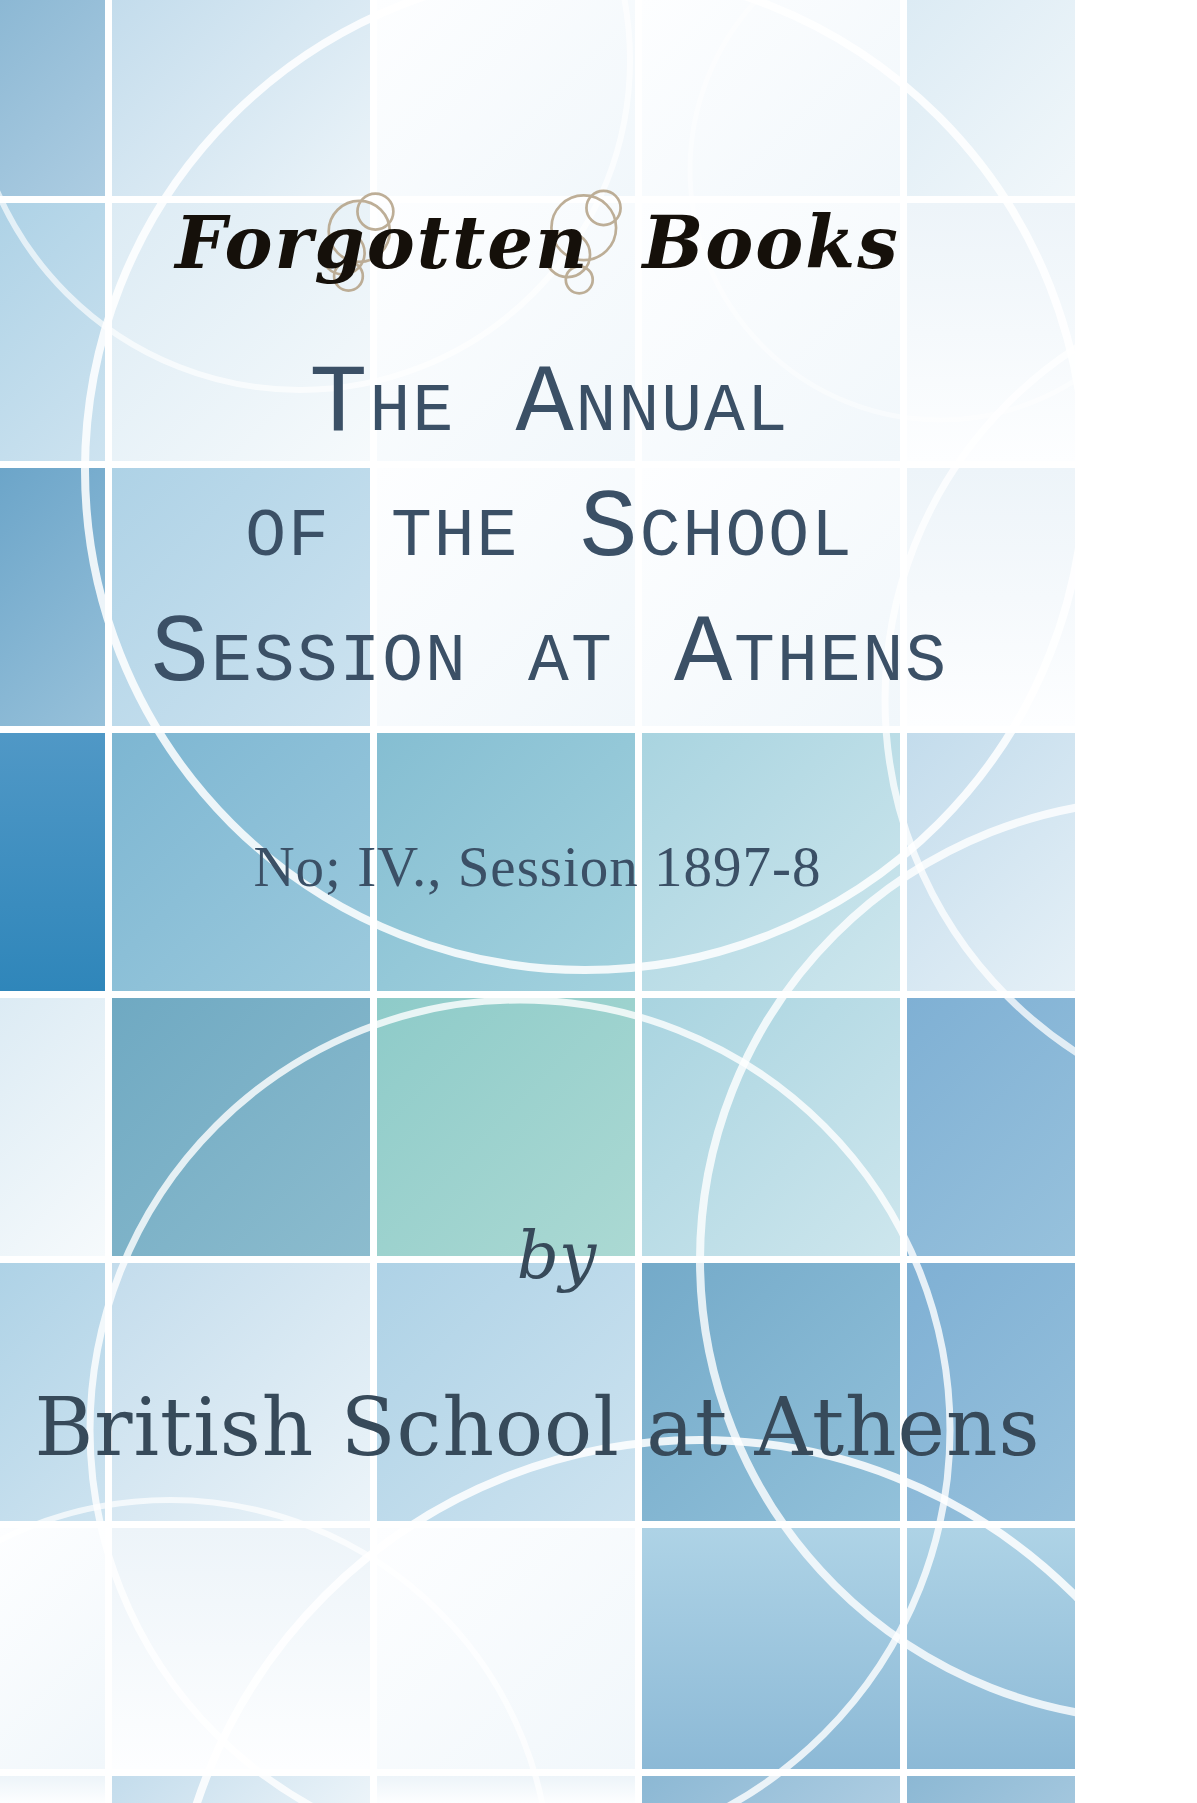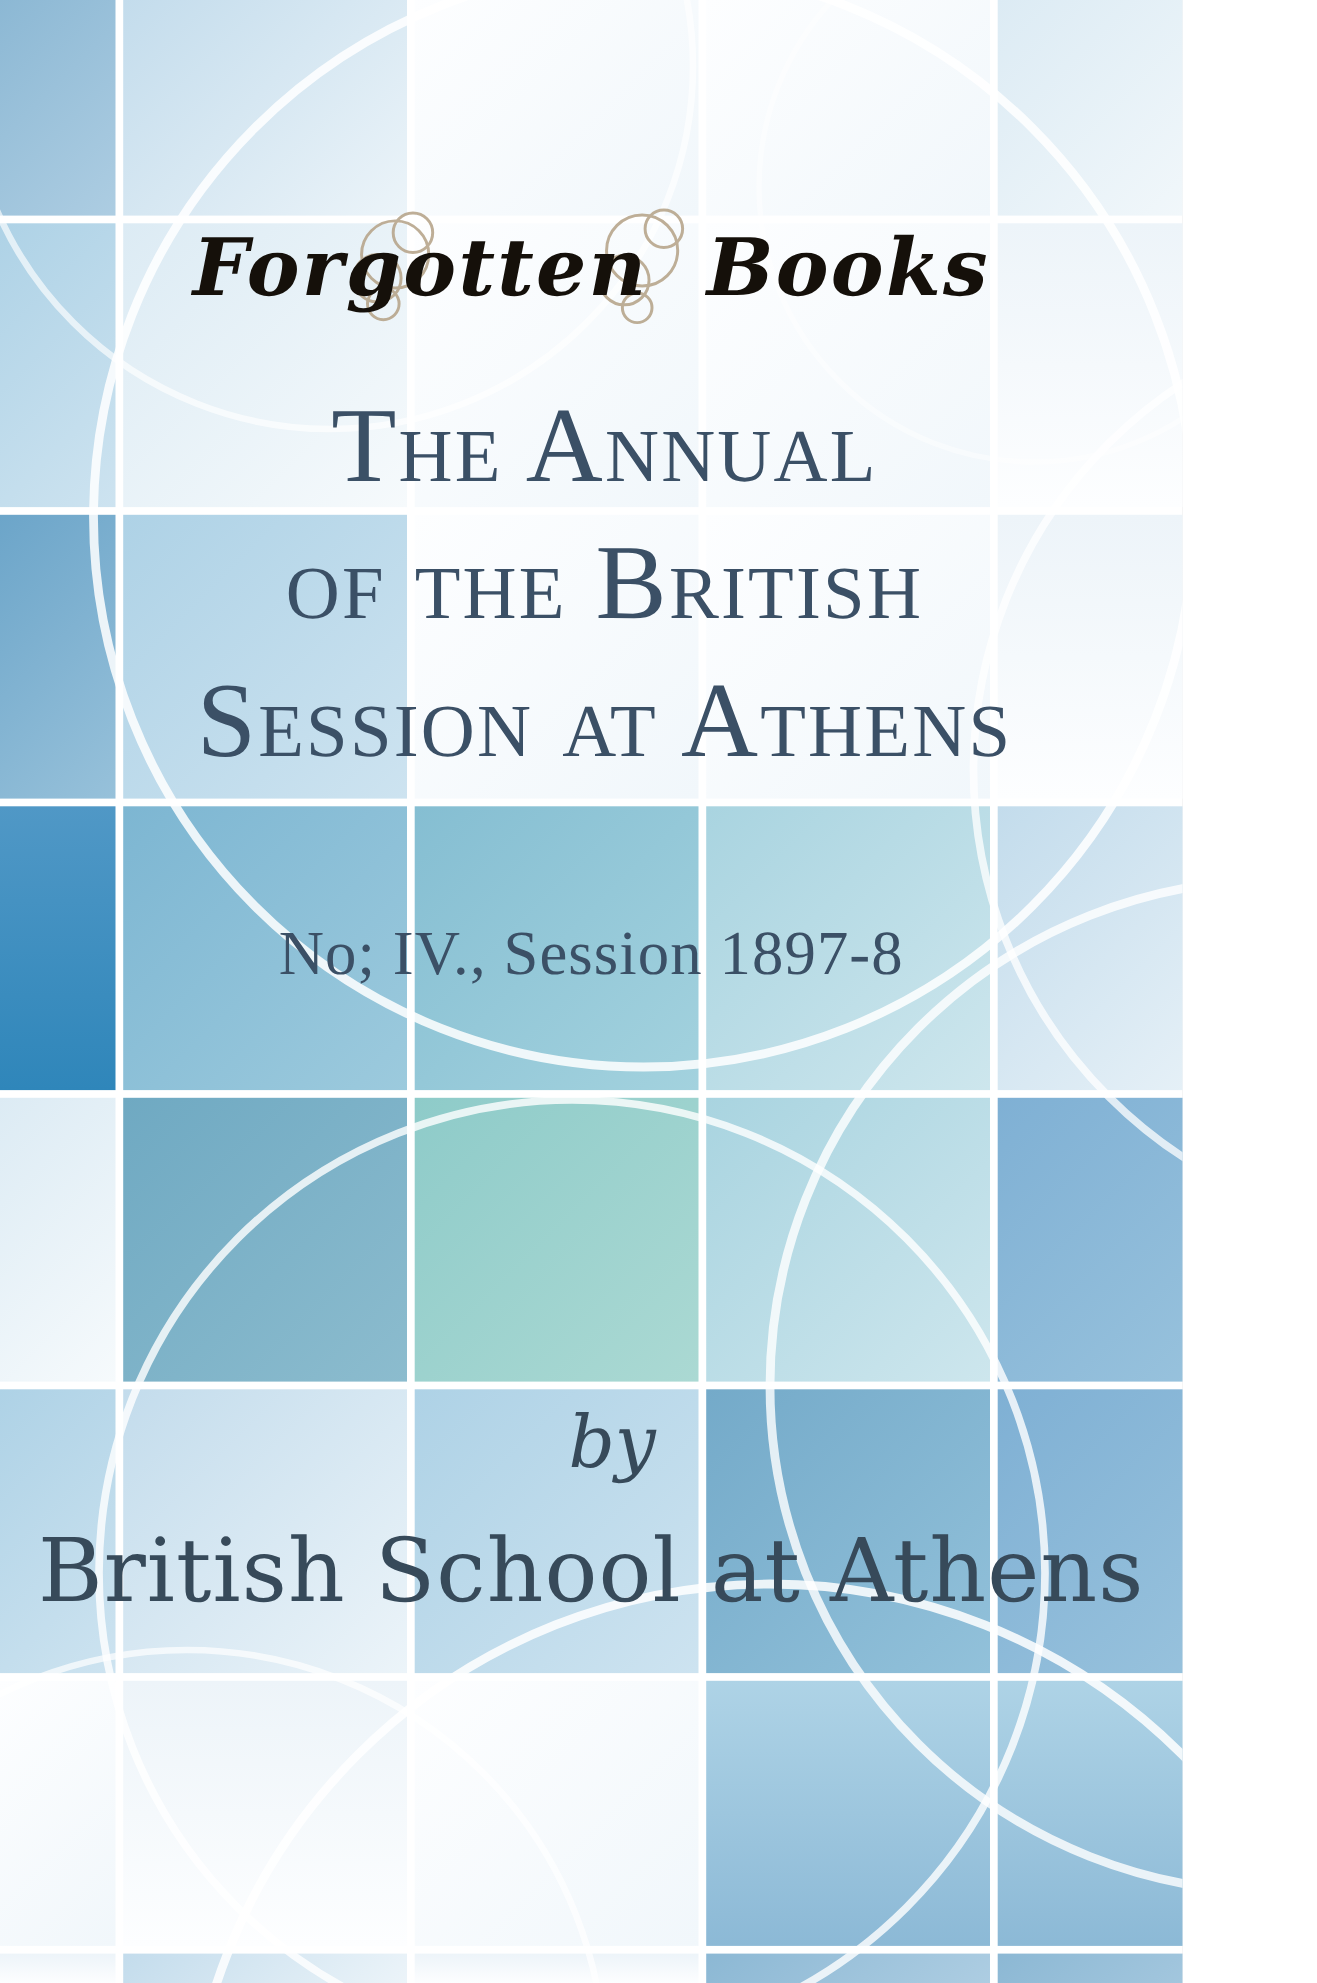--- a/index.html
+++ b/index.html
@@ -48,36 +48,36 @@
     position:relative;z-index:4;
     font-family:"DejaVu Serif", serif;
     font-weight:700;font-style:italic;
     font-size:72px;line-height:150px;
     letter-spacing:2px;
     color:#15100a;
     word-spacing:26px;
   }
   .title{
     top:342px;
-    font-family:Liberation Serif, serif;
+    font-family:Liberation Mono, monospace;
     font-variant:small-caps;
     font-size:97px;line-height:125px;
     letter-spacing:2px;
     color:#3b5066;
     padding-left:24px;
   }
   .subtitle{
     top:832px;
     font-family:"Liberation Serif", serif;
     font-size:57px;line-height:70px;
     color:#3b5066;
     letter-spacing:1px;
   }
   .byline{
-    top:1272px;
+    top:1216px;
     font-family:"DejaVu Serif", serif;
     font-style:italic;
     font-size:66px;line-height:80px;
     color:#374a5a;
     margin-left:38px;
   }
   .author{
     top:1378px;
     font-family:"DejaVu Serif", serif;
     font-size:80px;line-height:100px;
@@ -171,21 +171,21 @@
         <circle cx="632" cy="88" r="25"></circle>
         <circle cx="672" cy="36" r="19"></circle>
         <circle cx="645" cy="116" r="15"></circle>
       </g>
     </svg>
     <div class="logo-text">Forgotten Books</div>
   </div>
 
   <div class="txt title">
     <div>The Annual</div>
-    <div>of the British</div>
+    <div>of the School</div>
     <div>Session at Athens</div>
   </div>
 
   <div class="txt subtitle">No; IV., Session 1897-8</div>
 
   <div class="txt byline">by</div>
 
   <div class="txt author">British School at Athens</div>
 
 </div>

